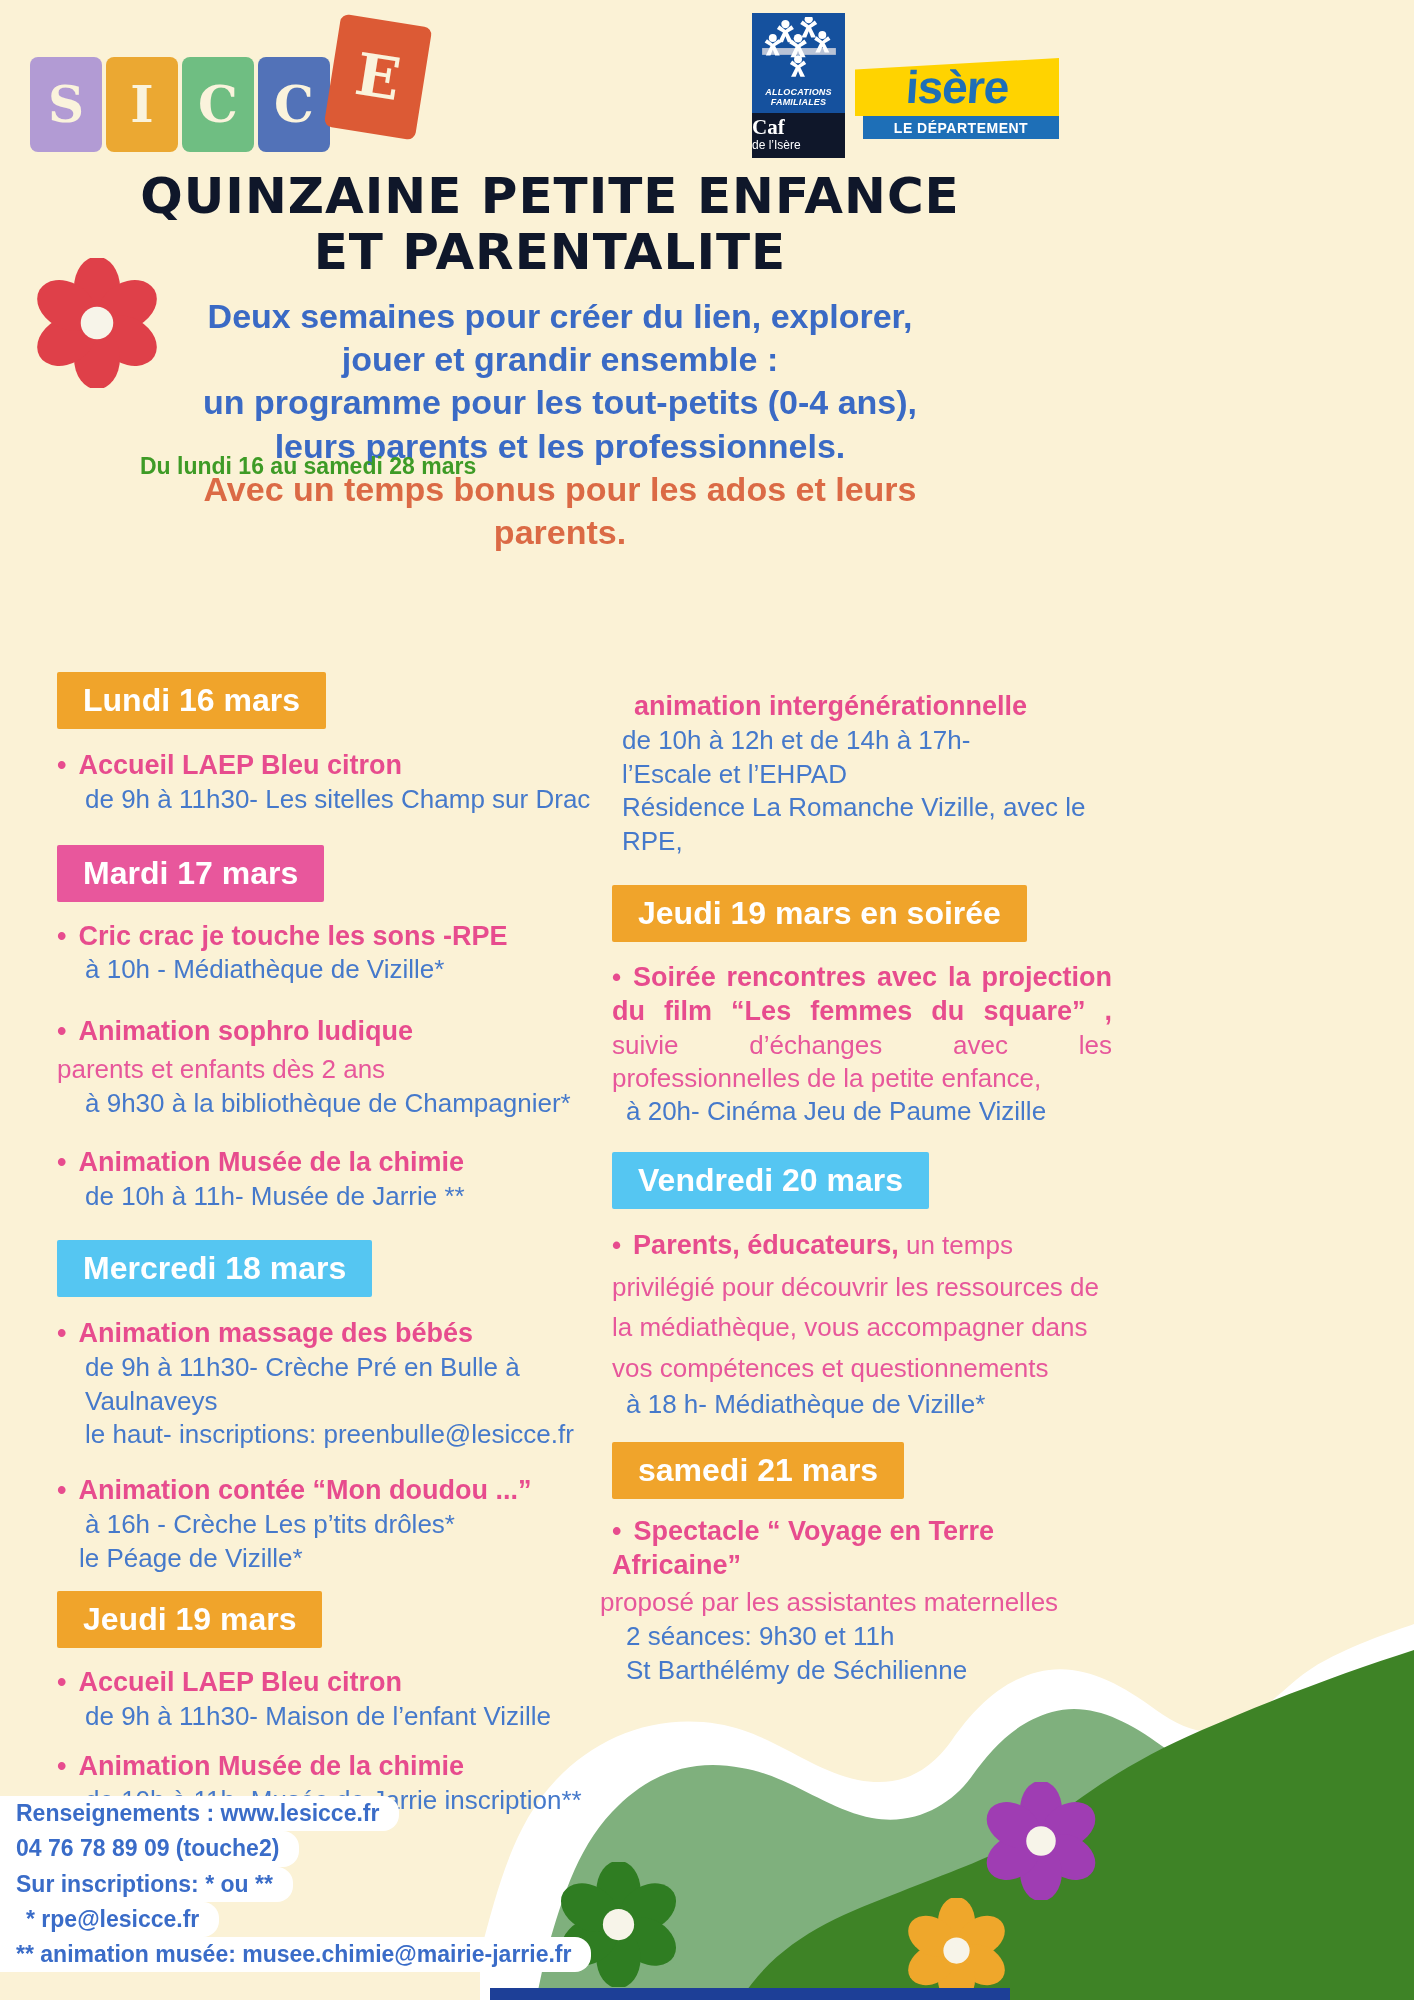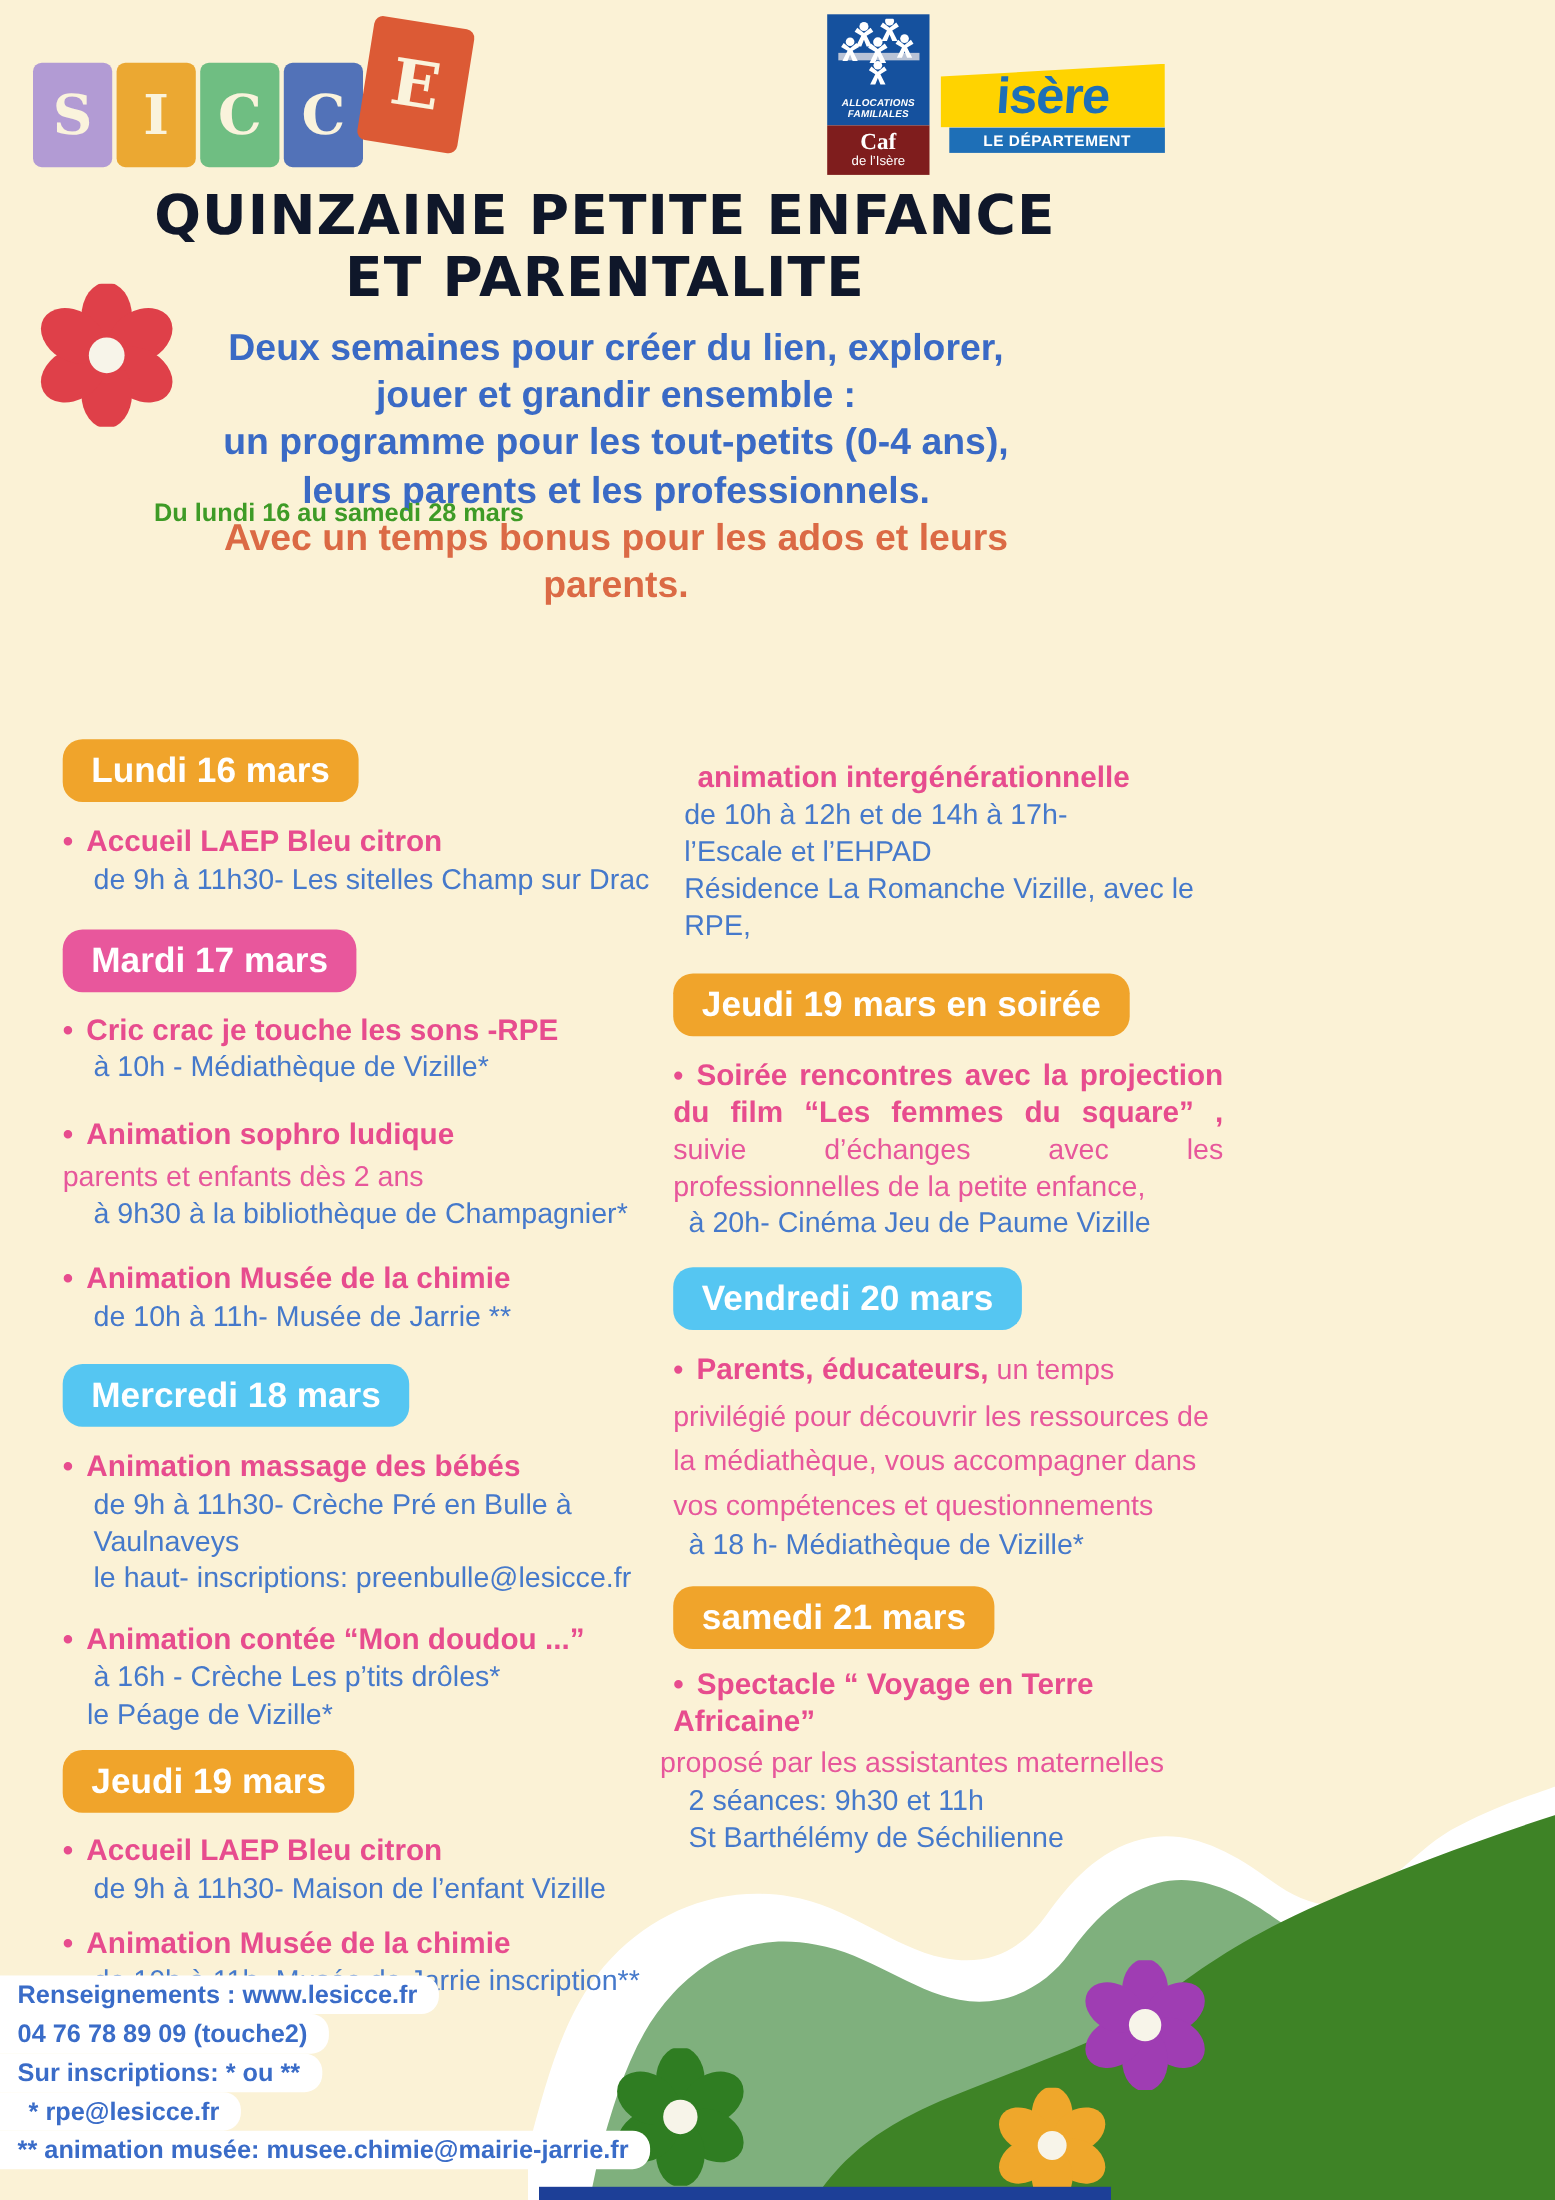--- a/index.html
+++ b/index.html
@@ -13,21 +13,21 @@
   .blk-i{left:106px;top:57px;width:72px;height:95px;background:#EBA832;font-size:50px;}
   .blk-c1{left:182px;top:57px;width:72px;height:95px;background:#6FBE82;font-size:50px;}
   .blk-c2{left:258px;top:57px;width:72px;height:95px;background:#5272B8;font-size:50px;}
   .blk-e{left:332px;top:20px;width:92px;height:114px;background:#DC5A35;font-size:58px;
          transform:rotate(9deg);}
 
   .caf{position:absolute;left:752px;top:13px;width:93px;}
   .caf-top{background:#15519E;padding:4px 2px 5px 2px;text-align:center;}
   .caf-alloc{color:#fff;font-style:italic;font-weight:bold;font-size:9px;line-height:1.15;
              letter-spacing:.2px;}
-  .caf-bottom{background:#7f1d1d;text-align:center;color:#fff;padding:2px 0 6px 0;}
+  .caf-bottom{background:#0f172a;color:#fff;padding:2px 0 6px 0;}
   .caf-name{font-weight:bold;font-size:21px;font-family:"Liberation Serif",serif;}
   .caf-sub{font-size:12px;margin-top:-2px;}
 
   .isere{position:absolute;left:855px;top:58px;width:204px;}
   .isere-yellow{background:#FFD300;height:58px;display:flex;align-items:center;justify-content:center;
                 clip-path:polygon(0 20%,100% 0,100% 100%,0 100%);}
   .isere-name{color:#1E6FB7;font-weight:bold;font-size:46px;letter-spacing:-1px;line-height:1;
               transform:skewX(-4deg);}
   .isere-bar{background:#1E6FB7;margin-left:8px;height:23px;display:flex;align-items:center;
              justify-content:center;}
@@ -42,21 +42,21 @@
   .intro .bonus{color:#DB6A45;}
   .dates{position:absolute;left:140px;top:453px;width:840px;text-align:left;font-weight:bold;
          font-size:23px;color:#3E9B26;}
 
   
   .col{position:absolute;}
   .col-left{left:57px;top:672px;width:555px;}
   .col-right{left:612px;top:690px;width:500px;}
 
   .badge{display:inline-block;color:#fff;font-weight:bold;font-size:32px;padding:10px 26px;
-         border-radius:18px;white-space:nowrap;}
+         border-radius:2px;white-space:nowrap;}
   .badge.orange{background:#F0A42B}
   .badge.pink{background:#E8579C}
   .badge.blue{background:#55C6F2}
 
   .etitle{color:#E74C8E;font-weight:bold;font-size:27px;line-height:1.25;}
   .bullet{color:#E74C8E;font-weight:bold;margin-right:12px;}
   .note-block{color:#E7579B;font-size:26px;line-height:1.3;margin-top:4px;}
   .detail{color:#4579CB;font-size:26px;line-height:1.3;margin-left:28px;}
   .para{font-size:26px;line-height:1.27;text-align:justify;color:#E7579B;}
   .para .etitle-inline{color:#E74C8E;font-weight:bold;font-size:27px;}

